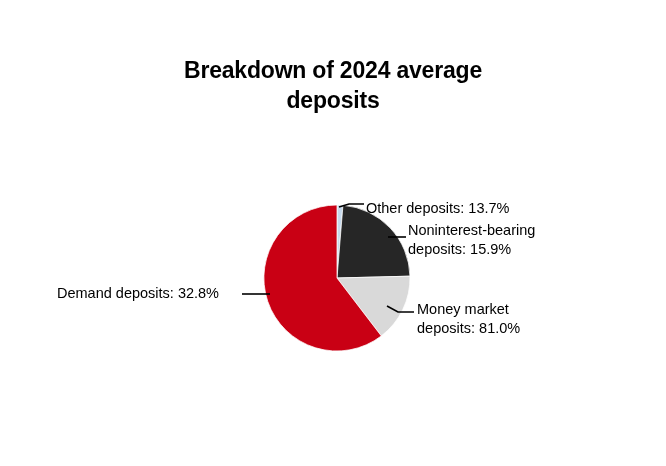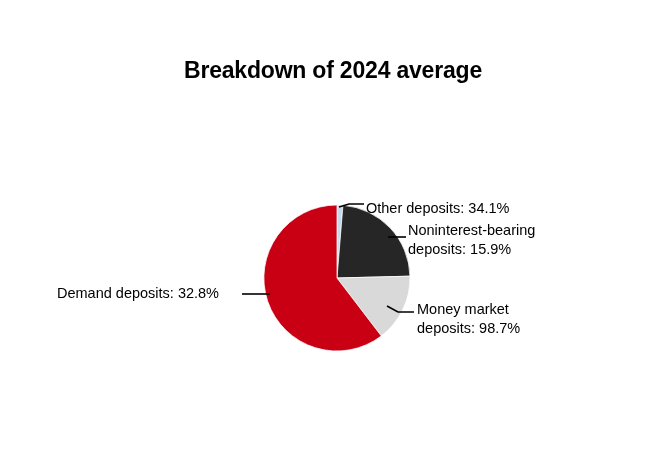--- a/index.html
+++ b/index.html
@@ -67,20 +67,21 @@
     text-align: right;
   }
 </style>
 </head>
 <body>
 
 <div id="chart-root">
 
   <div class="chart-title">
     <span>Breakdown of 2024 average</span><br>
+    <span>deposits</span>
   </div>
 
   <svg class="pie-svg" viewBox="0 0 666 466">
 
     <g>
 
       <path d="M 337 278 L 337 205 A 73 73 0 0 1 342.96 205.24 Z" fill="#c6d9ec" stroke="#ffffff" stroke-width="0.75"></path>
 
       <path d="M 337 278 L 342.96 205.24 A 73 73 0 0 1 409.99 276.17 Z" fill="#262626" stroke="#ffffff" stroke-width="0.75"></path>
 
@@ -90,23 +91,23 @@
     </g>
 
     <g>
       <path d="M 339 207 L 349 204 L 364 204" fill="none" stroke="#000000" stroke-width="1.6"></path>
       <path d="M 388 237 L 406 237" fill="none" stroke="#000000" stroke-width="1.6"></path>
       <path d="M 387 306 L 398 312 L 414 312" fill="none" stroke="#000000" stroke-width="1.6"></path>
       <path d="M 242 294 L 270 294" fill="none" stroke="#000000" stroke-width="1.6"></path>
     </g>
   </svg>
 
-  <div class="slice-label" id="label-other">Other deposits: 34.1%</div>
+  <div class="slice-label" id="label-other">Other deposits: 13.7%</div>
 
   <div class="slice-label" id="label-noninterest">Noninterest-bearing
 deposits: 15.9%</div>
 
   <div class="slice-label" id="label-money">Money market
-deposits: 98.7%</div>
+deposits: 81.0%</div>
 
   <div class="slice-label" id="label-demand">Demand deposits: 32.8%</div>
 
 </div>
 
 </body></html>

